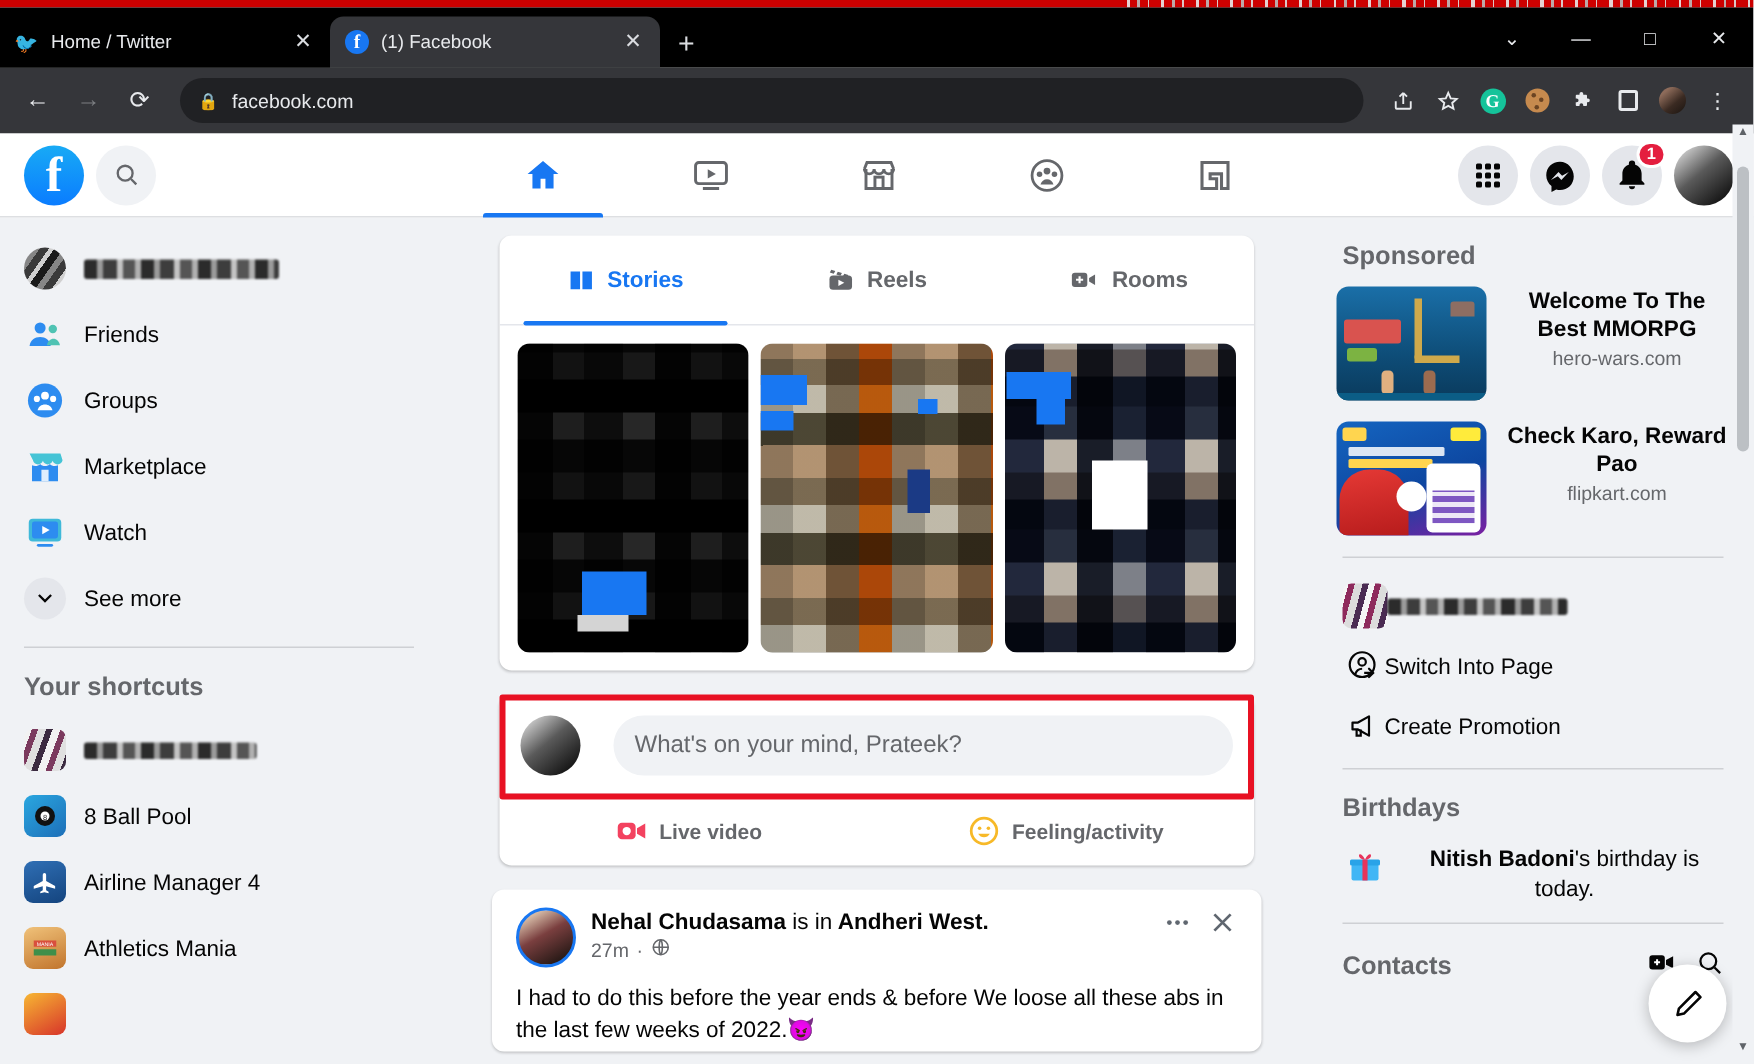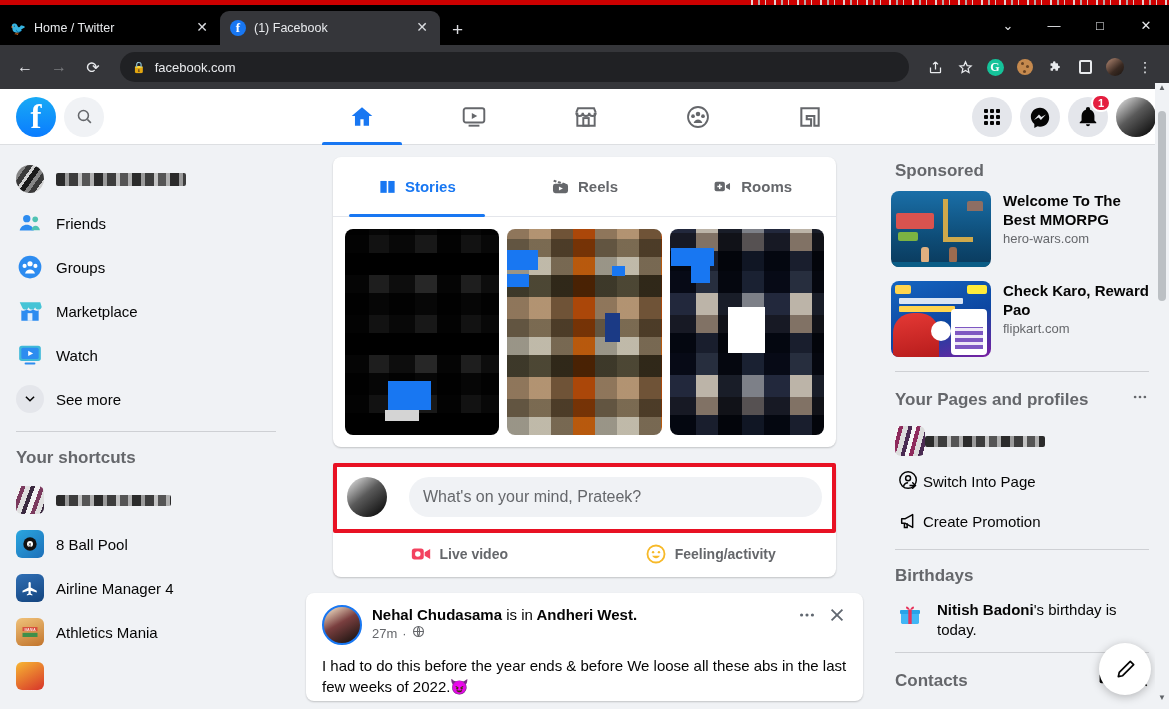--- a/index.html
+++ b/index.html
@@ -114,21 +114,21 @@
   .hdr-avatar { width: 40px; height: 40px; border-radius: 50%;
       background: linear-gradient(140deg,#cfcfcf 10%,#5a5a5a 45%,#101010 90%); }
   .dots9 { display: grid; grid-template-columns: repeat(3,4px); gap: 2px; }
   .dots9 i { width: 4px; height: 4px; background: #050505; border-radius: 1px; display:block;}
 
   
   .main { display: flex; height: calc(709px - 5px - 40px - 44px - 57px); overflow: hidden; }
   .col-left { width: 290px; flex: 0 0 290px; padding: 12px 8px 0 10px; overflow: hidden; }
   .col-center { flex: 1; display: flex; flex-direction: column; align-items: center;
       padding-top: 12px; overflow: hidden; }
-  .col-right { width: 290px; flex: 0 0 290px; padding: 12px 16px 0 12px; overflow: hidden;}
+  .col-right { width: 290px; flex: 0 0 290px; padding: 12px 16px 0 12px; overflow: hidden; text-align: center;}
 
   .side-item { display: flex; align-items: center; gap: 12px; height: 44px;
       border-radius: 8px; padding: 0 6px; font-size: 15px; font-weight: 500; }
   .side-icon { width: 28px; height: 28px; flex: 0 0 28px; border-radius: 6px;
       display: flex; align-items: center; justify-content: center; }
   .blurtext { display: inline-block; height: 13px; border-radius: 2px;
       background: repeating-linear-gradient(90deg,#2b2b2b 0 9px,#9a9a9a 9px 13px,
         #3d3d3d 13px 22px,#c3c3c3 22px 26px,#555 26px 34px,#b0b0b0 34px 38px);
       filter: blur(.6px); }
   .blur-av { width: 28px; height: 28px; border-radius: 50%;
@@ -172,21 +172,21 @@
       background: linear-gradient(140deg,#cfcfcf 10%,#5a5a5a 45%,#101010 90%); }
   .comp-input { flex: 1; height: 40px; background: #f0f2f5; border-radius: 20px;
       display: flex; align-items: center; padding: 0 14px; color: #65676b; font-size: 16px; }
   .redbox { position: absolute; left: 0; top: 0; width: 503px; height: 70px;
       border: 4px solid #e81123; border-radius: 2px; pointer-events: none; }
   .comp-actions { display: flex; border-top: 1px solid #e4e6eb; height: 48px; align-items: center; }
   .comp-act { flex: 1; display: flex; align-items: center; justify-content: center;
       gap: 8px; font-size: 14px; font-weight: 600; color: #65676b; }
 
   
-  .post-card { width: 557px; margin-top: 16px; background: #fff; border-radius: 8px;
+  .post-card { width: 513px; margin-top: 16px; background: #fff; border-radius: 8px;
       box-shadow: 0 1px 2px rgba(0,0,0,.2); padding: 12px 16px 0 16px; }
   .post-head { display: flex; align-items: flex-start; gap: 10px; }
   .post-avatar { width: 40px; height: 40px; flex: 0 0 40px; border-radius: 50%;
       background: linear-gradient(150deg,#d4b9a5 15%,#7a3f3f 45%,#2b1b18 85%);
       border: 2px solid #1877f2; }
   .post-name { font-size: 15px; font-weight: 600; line-height: 20px; }
   .post-name .reg { font-weight: 400; }
   .post-meta { font-size: 13px; color: #65676b; display: flex; align-items: center; gap: 5px;}
   .post-tools { display: flex; align-items: center; gap: 10px; color: #606770; }
   .post-body { font-size: 15px; line-height: 21px; padding: 10px 0 4px 0; }
@@ -620,30 +620,20 @@
         <div style="position:absolute;left:40px;bottom:16px;width:20px;height:20px;background:#fff;border-radius:50%"></div>
       </div>
       <div>
         <div class="spon-title">Check Karo, Reward Pao</div>
         <div class="spon-url">flipkart.com</div>
       </div>
     </div>
 
     <div class="r-divider"></div>
 
-    <div class="r-head">
-      <span>Your Pages and profiles</span>
-      <span>
-        <svg width="18" height="18" viewBox="0 0 24 24" fill="#65676b">
-            <circle cx="5.5" cy="12" r="1.8"></circle>
-            <circle cx="12" cy="12" r="1.8"></circle>
-            <circle cx="18.5" cy="12" r="1.8"></circle>
-          </svg>
-      </span>
-    </div>
 
     <div class="r-row">
       <span class="sc-icon" style="width:30px;height:30px;flex:0 0 30px;background:repeating-linear-gradient(105deg,#f5f5f5 0 4px,#8e2a5c 4px 8px,#dcdcdc 8px 13px,#4a2b52 13px 17px);filter:blur(.5px)"></span>
       <span class="blurtext" style="width:120px;height:11px"></span>
     </div>
 
     <div class="r-row">
       <span class="sc-icon">
         <svg width="22" height="22" viewBox="0 0 24 24" fill="none" stroke="#050505" stroke-width="1.6">
             <circle cx="11" cy="11" r="9"></circle>

